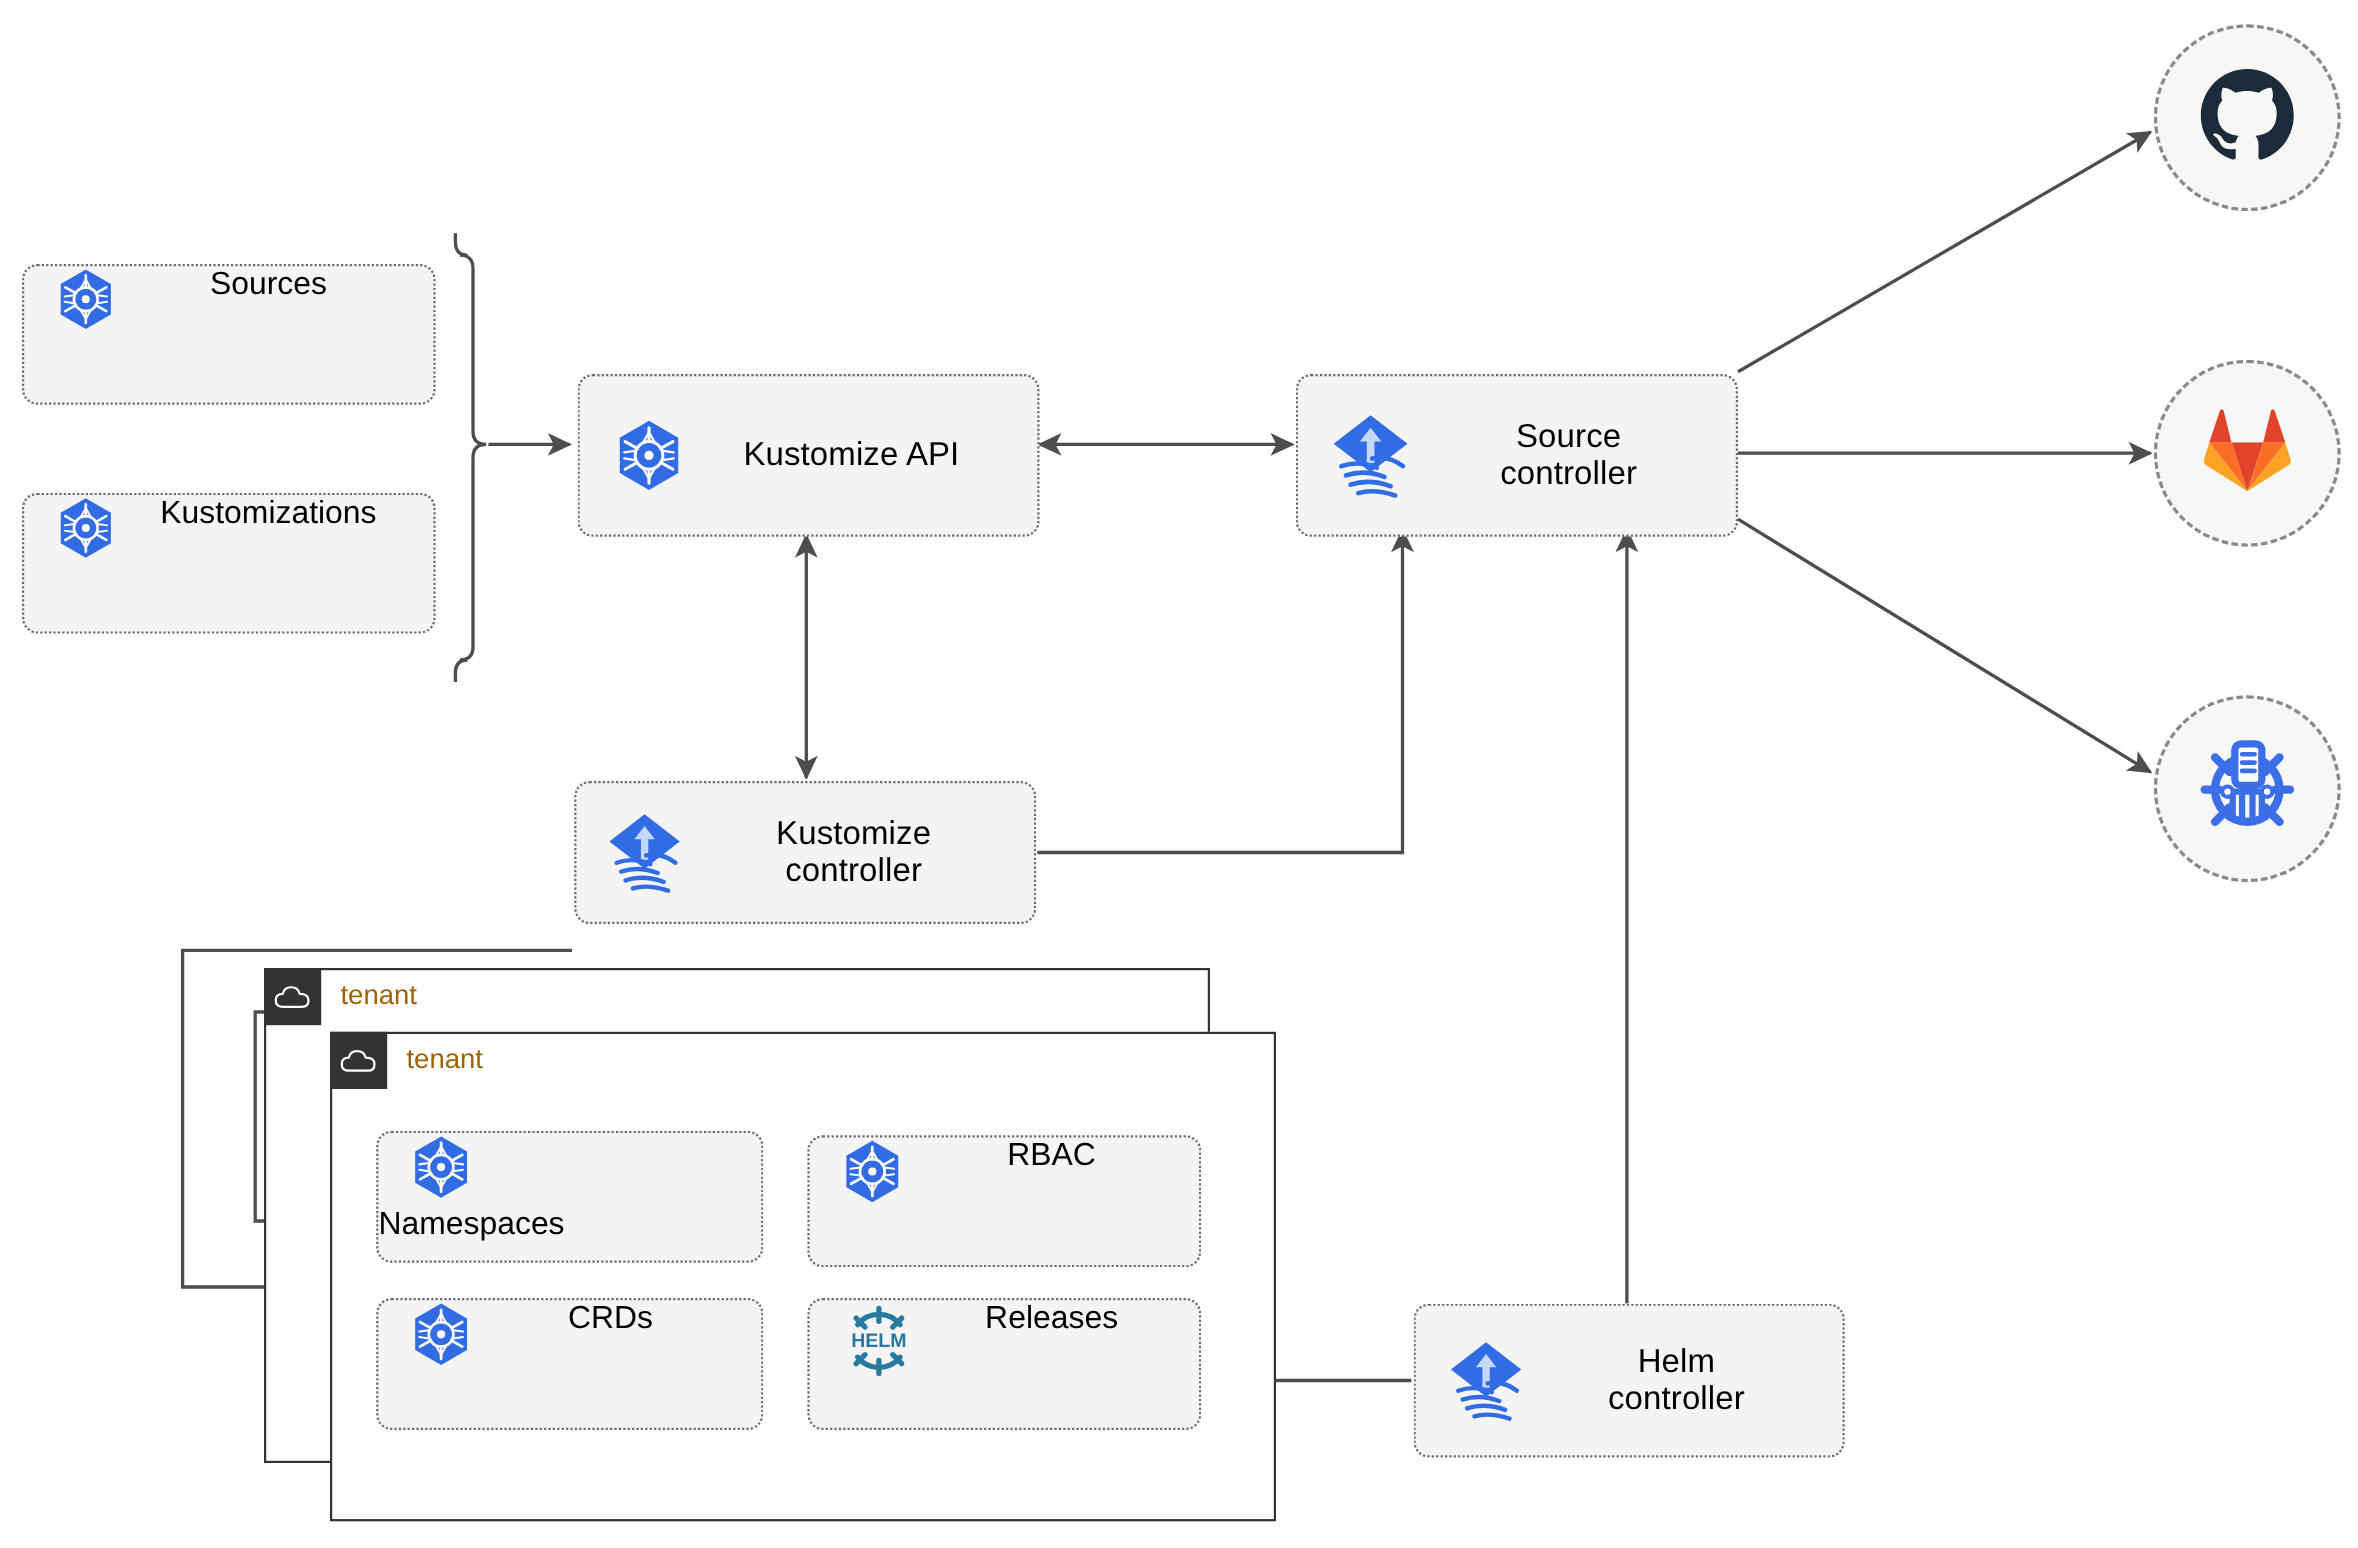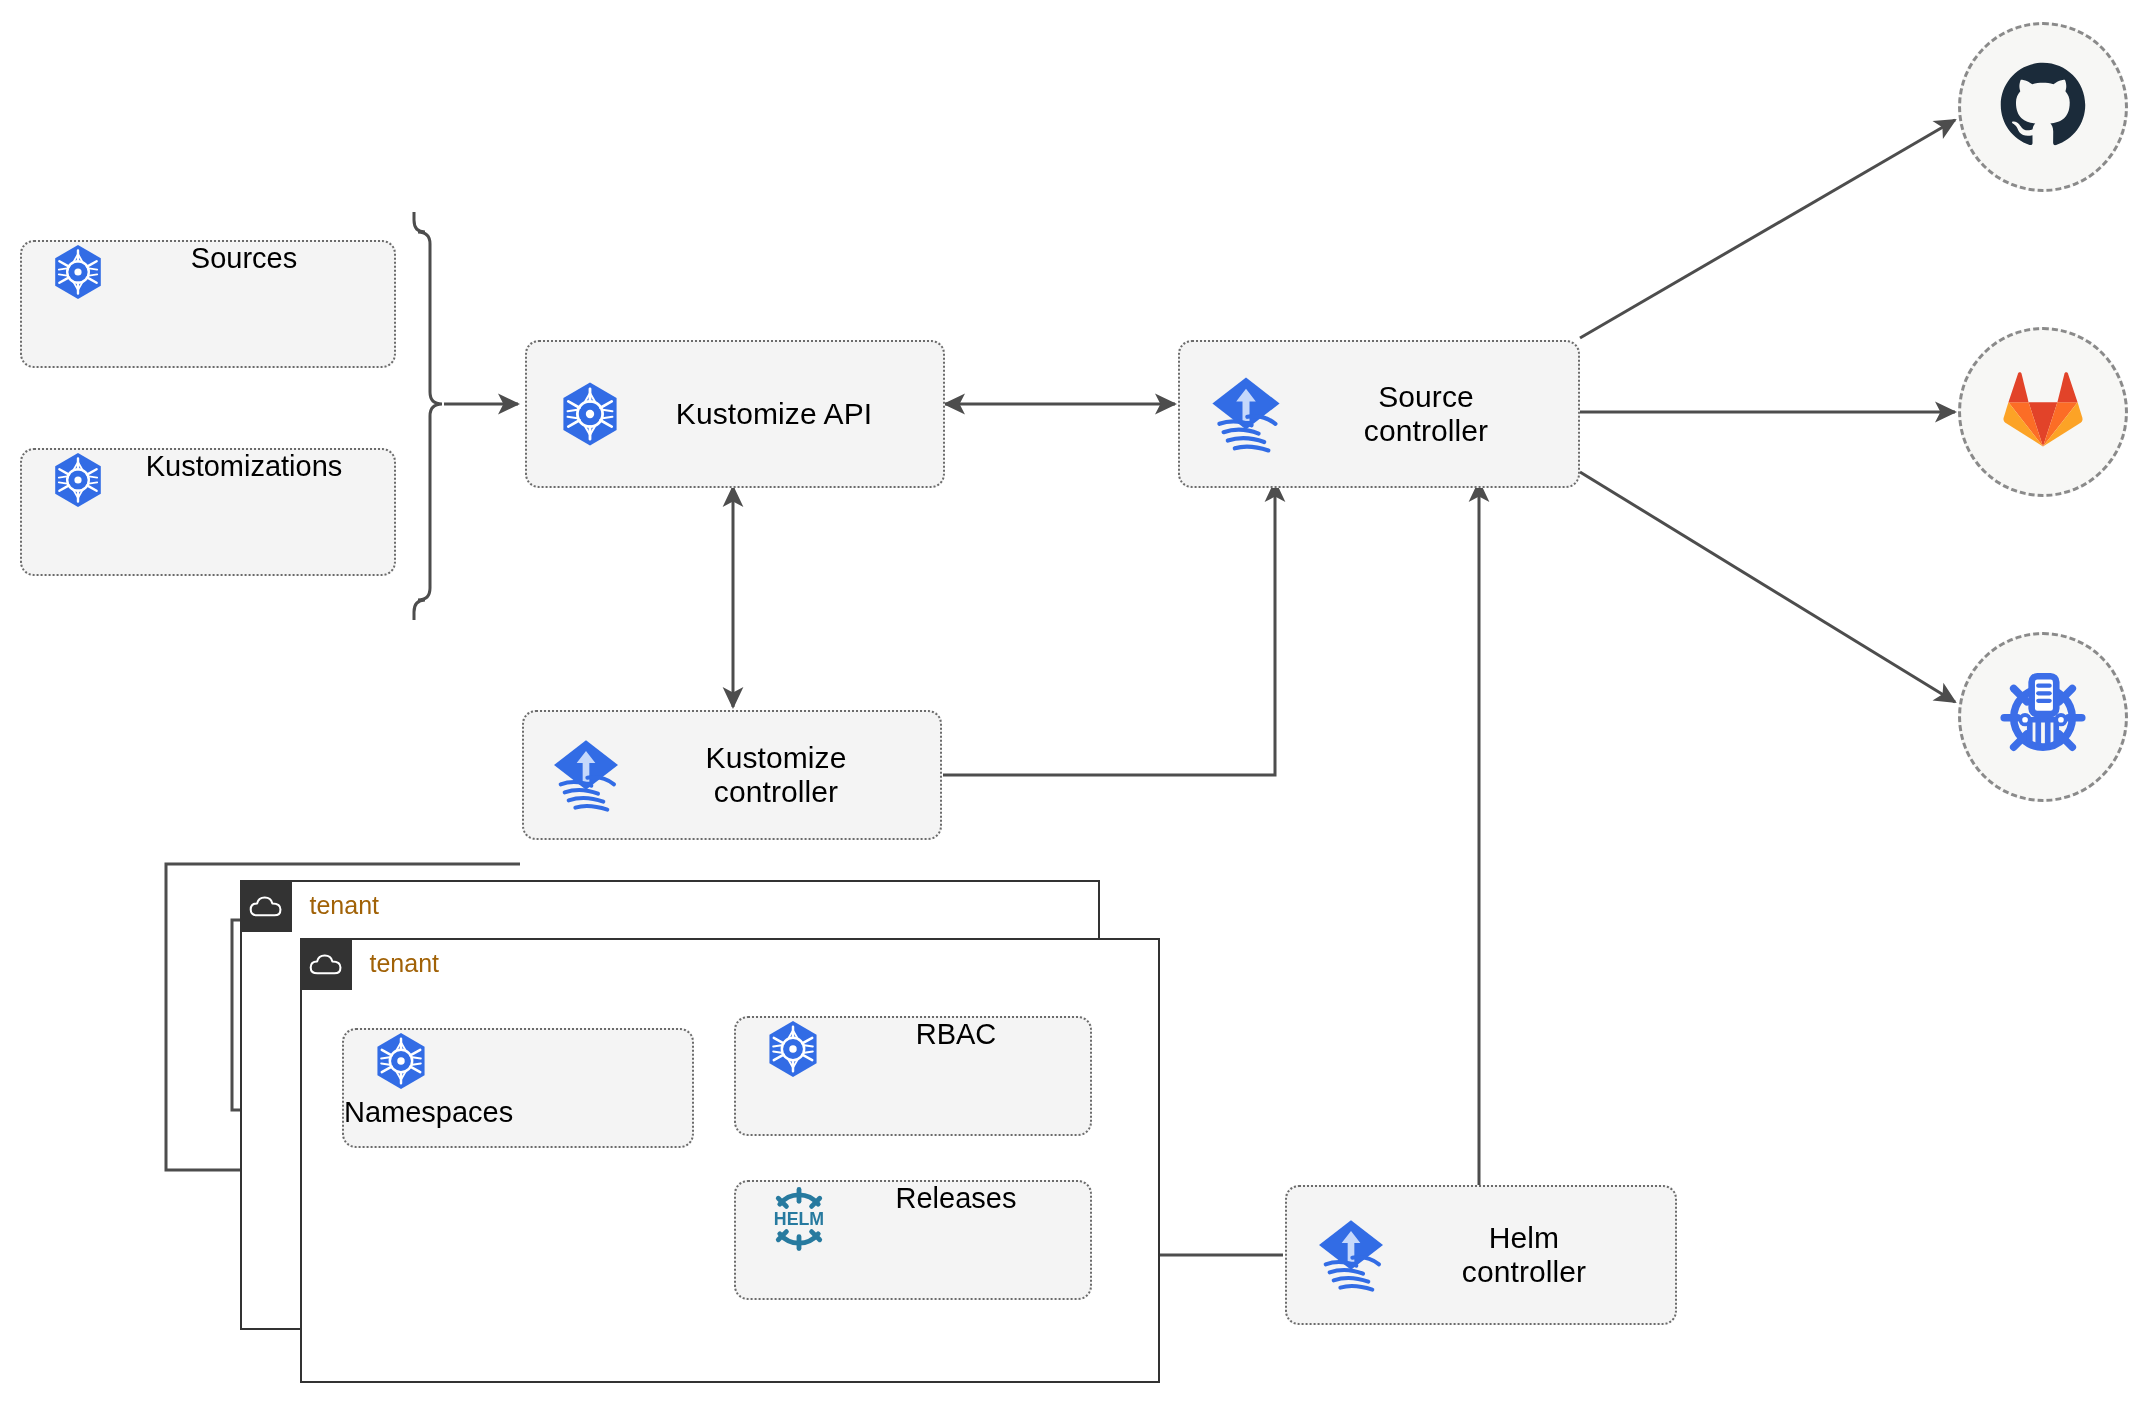--- a/index.html
+++ b/index.html
@@ -218,37 +218,53 @@
                      M19 68 L35 59 M65 41 L81 32"></path>
             <path d="M42 34 L50 20 L58 34 M42 66 L50 80 L58 66
                      M32 44 L18 46 M68 56 L82 54 M32 56 L18 54 M68 44 L82 46" stroke-width="3"></path>
           </g>
           <circle cx="50" cy="50" r="6" fill="#fff"></circle>
         </svg>
       </span>
       <span class="label">Namespaces</span>
     </div>
 
-    <div class="chip" style="left:432px;top:76px;width:358px;height:120px;gap:12px;">
+    <div class="chip" style="left:432px;top:92px;width:358px;height:120px;gap:12px;">
       <span class="ico">
         <svg width="62" height="62" viewBox="0 0 100 100">
           <polygon points="50,5 88,27 88,73 50,95 12,73 12,27" fill="#326CE5"></polygon>
           <g fill="none" stroke="#fff" stroke-width="4" stroke-linecap="round">
             <circle cx="50" cy="50" r="18"></circle>
             <path d="M50 14 L50 32 M50 68 L50 86 M19 32 L35 41 M65 59 L81 68
                      M19 68 L35 59 M65 41 L81 32"></path>
             <path d="M42 34 L50 20 L58 34 M42 66 L50 80 L58 66
                      M32 44 L18 46 M68 56 L82 54 M32 56 L18 54 M68 44 L82 46" stroke-width="3"></path>
           </g>
           <circle cx="50" cy="50" r="6" fill="#fff"></circle>
         </svg>
       </span>
       <span class="label">RBAC</span>
     </div>
 
+    <div class="chip" style="left:40px;top:240px;width:352px;height:120px;">
+      <span class="ico">
+        <svg width="62" height="62" viewBox="0 0 100 100">
+          <polygon points="50,5 88,27 88,73 50,95 12,73 12,27" fill="#326CE5"></polygon>
+          <g fill="none" stroke="#fff" stroke-width="4" stroke-linecap="round">
+            <circle cx="50" cy="50" r="18"></circle>
+            <path d="M50 14 L50 32 M50 68 L50 86 M19 32 L35 41 M65 59 L81 68
+                     M19 68 L35 59 M65 41 L81 32"></path>
+            <path d="M42 34 L50 20 L58 34 M42 66 L50 80 L58 66
+                     M32 44 L18 46 M68 56 L82 54 M32 56 L18 54 M68 44 L82 46" stroke-width="3"></path>
+          </g>
+          <circle cx="50" cy="50" r="6" fill="#fff"></circle>
+        </svg>
+      </span>
+      <span class="label">CRDs</span>
+    </div>
 
     <div class="chip" style="left:432px;top:240px;width:358px;height:120px;">
       <span class="ico">
         <svg width="74" height="74" viewBox="0 0 100 100">
           <g stroke="#277A9F" stroke-width="6.5" stroke-linecap="round" fill="none">
             <path d="M50 10 L50 26"></path>
             <path d="M22 22 L33 33"></path>
             <path d="M78 22 L67 33"></path>
             <path d="M22 78 L33 67"></path>
             <path d="M78 78 L67 67"></path>

